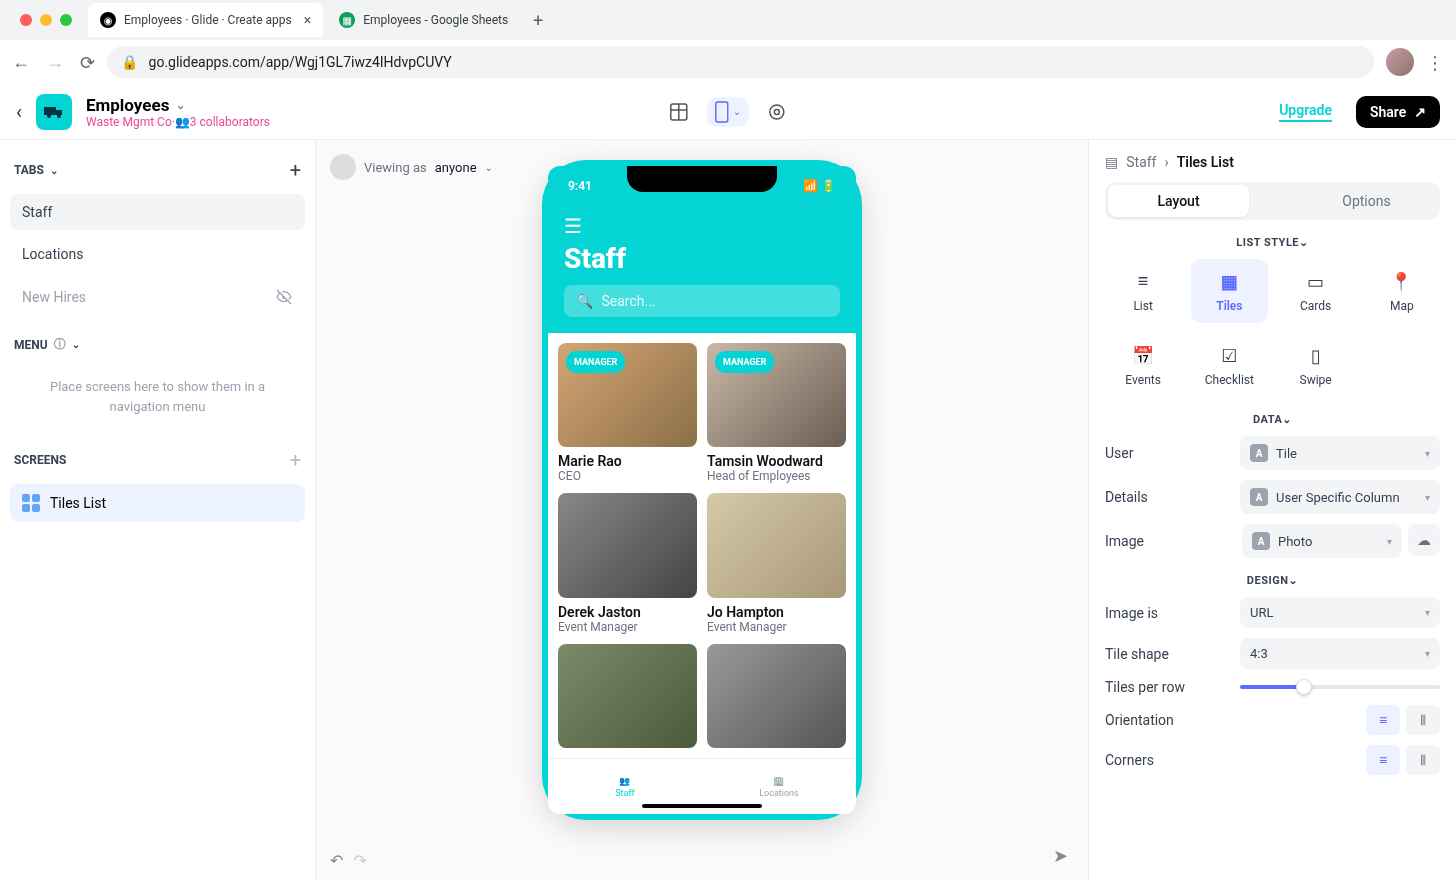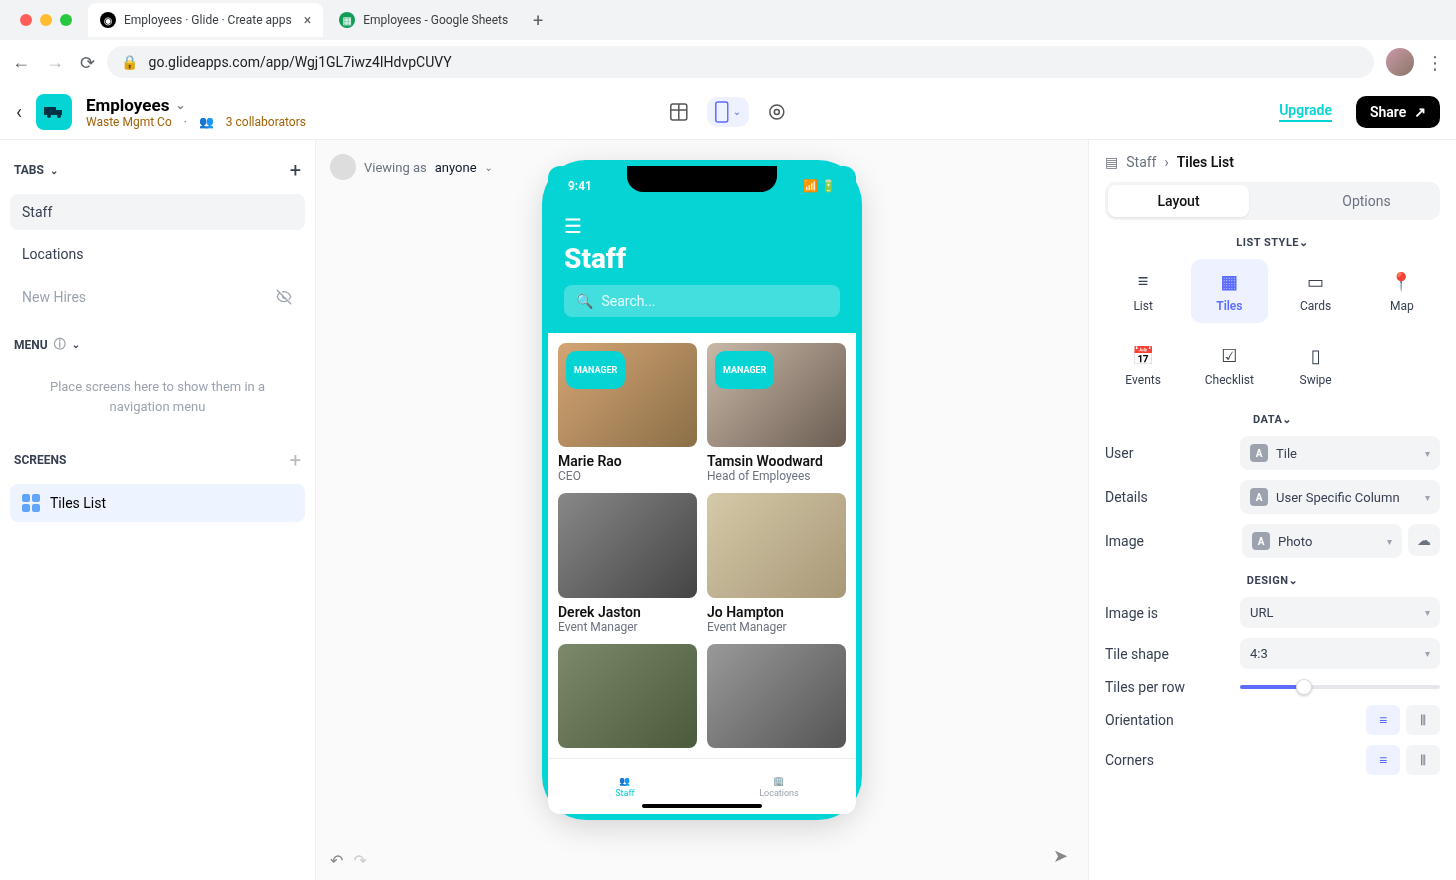--- a/index.html
+++ b/index.html
@@ -20,21 +20,21 @@
 .nav-icons span { font-size:18px; cursor:pointer; }
 .url-field { flex:1; height:32px; background:#f1f3f4; border-radius:16px; display:flex; align-items:center; padding:0 14px; gap:10px; font-size:14px; color:#202124; }
 .avatar-sm { width:28px; height:28px; border-radius:50%; background:#ddd; }
 
 
 .app-header { height:56px; display:flex; align-items:center; padding:0 16px; gap:14px; border-bottom:1px solid #eee; }
 .back-chev { font-size:20px; color:#333; }
 .app-logo { width:36px; height:36px; background:#05d4d4; border-radius:8px; display:flex; align-items:center; justify-content:center; }
 .app-title-block { display:flex; flex-direction:column; }
 .app-title-row { display:flex; align-items:center; gap:6px; font-weight:700; font-size:17px; }
-.app-sub { font-size:12px; color:#a16207; display:flex; align-items:center; gap:12px; }
+.app-sub { font-size:12px; color:#ec4899; display:flex; align-items:center; gap:0; }
 .header-center { position:absolute; left:50%; transform:translateX(-50%); display:flex; gap:10px; align-items:center; }
 .view-btn { width:36px; height:36px; border-radius:8px; display:flex; align-items:center; justify-content:center; font-size:18px; color:#555; }
 .view-group { display:flex; align-items:center; gap:4px; background:#eef1ff; border-radius:10px; padding:4px 8px; }
 .header-right { margin-left:auto; display:flex; align-items:center; gap:24px; }
 .upgrade { color:#05d4d4; font-weight:600; font-size:14px; border-bottom:2px solid #05d4d4; padding-bottom:2px; }
 .share-btn { background:#000; color:#fff; border-radius:10px; padding:8px 14px; font-size:14px; font-weight:600; display:flex; align-items:center; gap:8px; }
 
 
 .main { display:flex; height:calc(880px - 84px - 56px); }
 .left-panel { width:316px; border-right:1px solid #eee; padding:12px 10px; display:flex; flex-direction:column; gap:6px; overflow:auto; }
@@ -65,21 +65,21 @@
 .screen-title { color:#fff; font-size:28px; font-weight:800; margin-top:4px; }
 .search-box { margin-top:10px; background:rgba(255,255,255,0.25); border-radius:8px; padding:8px 12px; color:rgba(255,255,255,0.85); font-size:14px; display:flex; align-items:center; gap:8px; }
 .tiles { flex:1; padding:10px; display:grid; grid-template-columns:1fr 1fr; gap:10px; overflow:auto; background:#fff; }
 .tile { display:flex; flex-direction:column; }
 .tile-img { width:100%; aspect-ratio:4/3; border-radius:8px; position:relative; background:linear-gradient(135deg,#d4a574,#8b6f47); }
 .tile-img.p2 { background:linear-gradient(135deg,#c9b8a8,#6b5d52); }
 .tile-img.p3 { background:linear-gradient(135deg,#888,#444); }
 .tile-img.p4 { background:linear-gradient(135deg,#d4c9a8,#a89878); }
 .tile-img.p5 { background:linear-gradient(135deg,#7a8a6a,#4a5a3a); }
 .tile-img.p6 { background:linear-gradient(135deg,#999,#555); }
-.badge { position:absolute; top:8px; left:8px; background:#05d4d4; color:#fff; font-size:9px; font-weight:700; padding:14px 8px; border-radius:10px; }
+.badge { position:absolute; top:8px; left:8px; background:#05d4d4; color:#fff; font-size:9px; font-weight:700; padding:6px 8px; border-radius:10px; }
 .tile-title { font-size:14px; font-weight:600; margin-top:6px; color:#111; }
 .tile-sub { font-size:12px; color:#6b7280; }
 .tab-bar { height:56px; border-top:1px solid #eee; display:flex; }
 .tab-bar-item { flex:1; display:flex; flex-direction:column; align-items:center; justify-content:center; gap:2px; font-size:9px; color:#9ca3af; }
 .tab-bar-item.active { color:#05d4d4; }
 .home-ind { position:absolute; bottom:6px; left:50%; transform:translateX(-50%); width:120px; height:4px; background:#000; border-radius:2px; }
 
 
 .right-panel { width:368px; border-left:1px solid #eee; padding:14px 16px; overflow:auto; }
 .crumb { display:flex; align-items:center; gap:8px; font-size:14px; color:#6b7280; margin-bottom:12px; }

